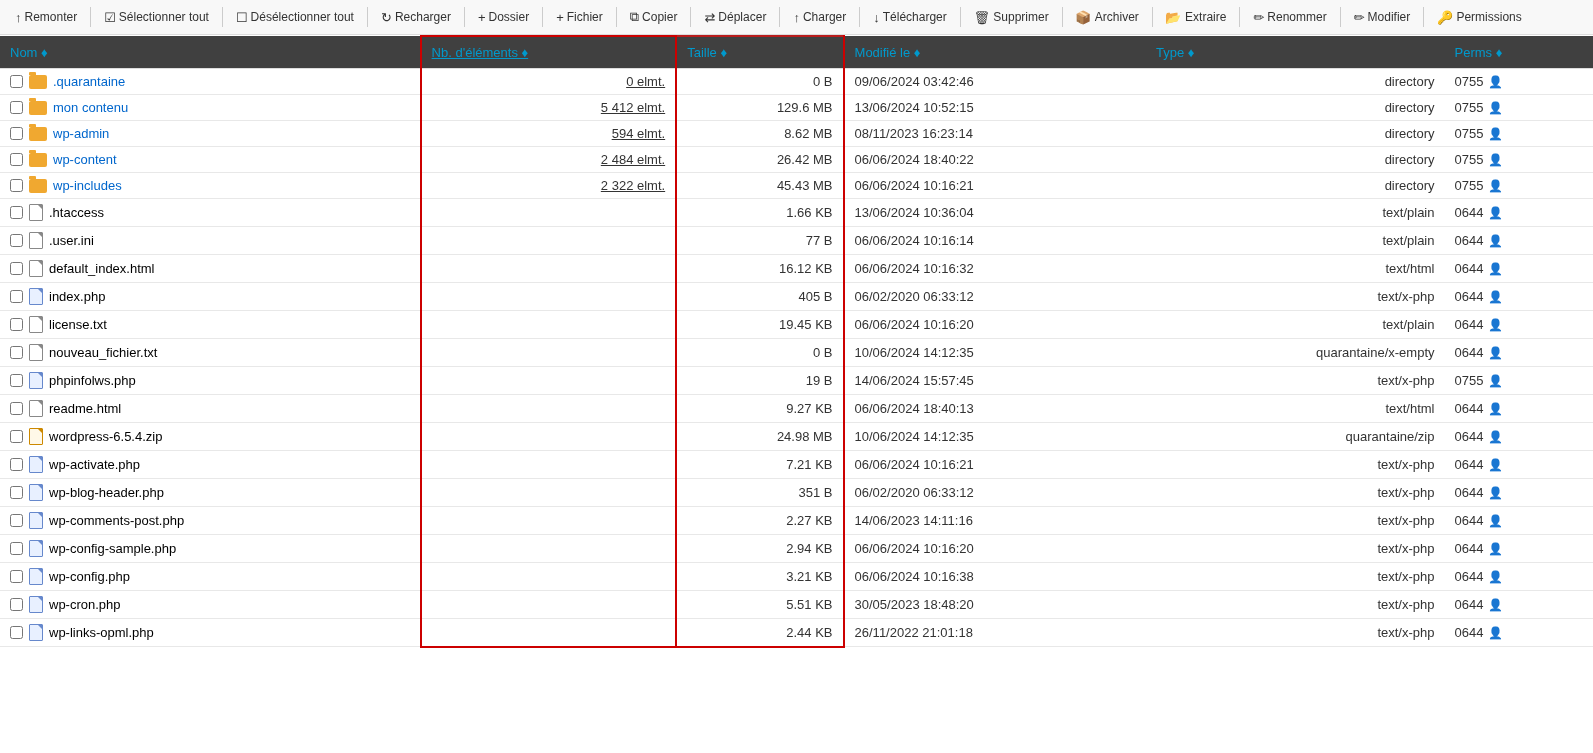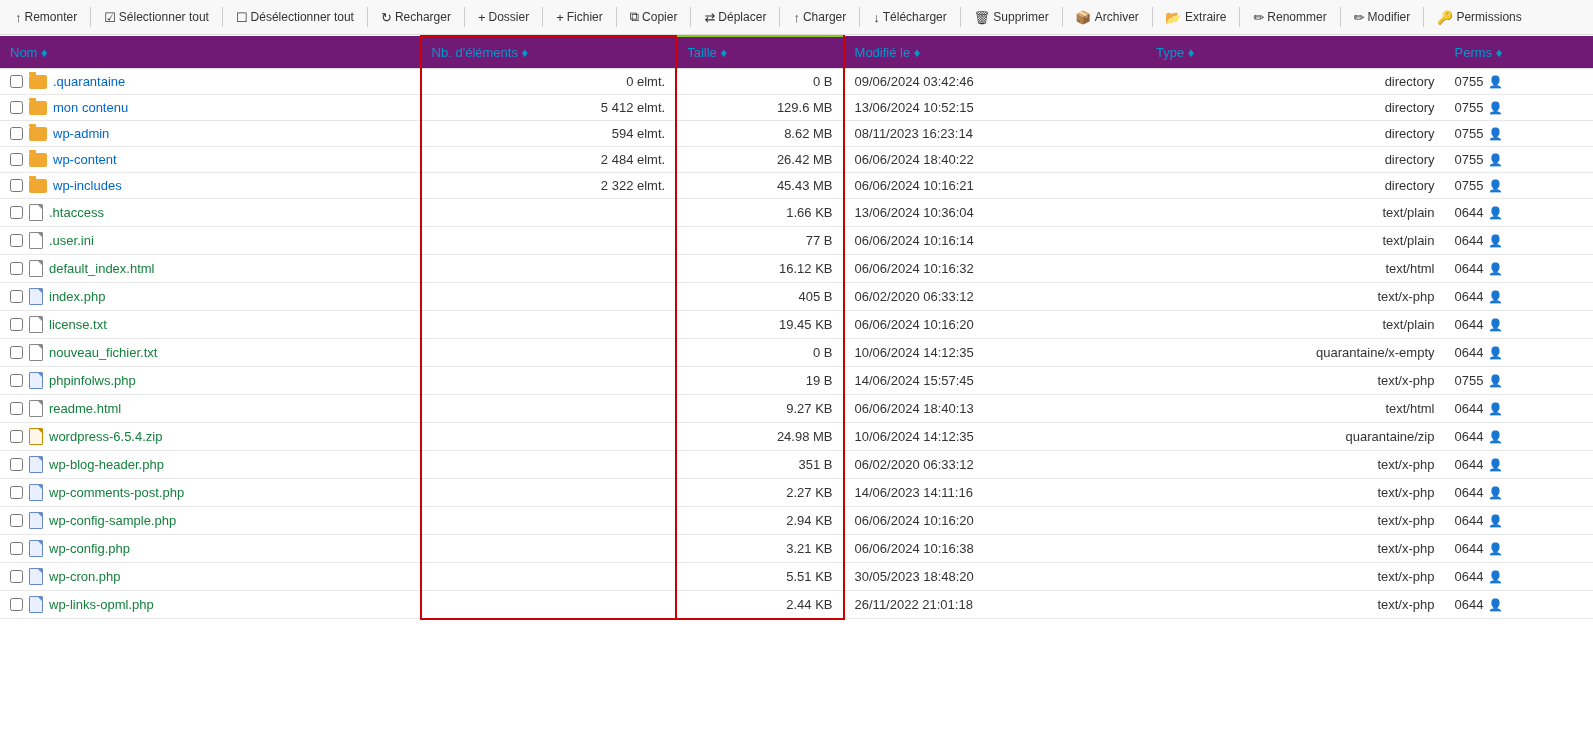--- a/index.html
+++ b/index.html
@@ -30,53 +30,53 @@
     .toolbar-btn .btn-icon { font-size: 13px; }
     .toolbar-separator { width: 1px; height: 20px; background: #ccc; margin: 0 2px; }
 
     
     #file-table {
       width: 100%;
       border-collapse: collapse;
       font-size: 13px;
     }
     #file-table thead tr {
-      background: #701a75;
+      background: #404040;
     }
     #file-table thead th {
       padding: 8px 10px;
       text-align: left;
       color: #0099cc;
       font-weight: normal;
       border-bottom: 1px solid #ddd;
       cursor: pointer;
       white-space: nowrap;
     }
 
     
-    .col-nb { border-left: 2px solid #cc0000; border-right: 2px solid #cc0000; }
+    .col-nb { border-left: 2px solid #cc0000; border-right: 2px solid #cc0000; text-decoration: underline; }
     .col-taille { border-left: 2px solid #cc0000; border-right: 2px solid #cc0000; }
     thead .col-nb { border-top: 2px solid #cc0000; }
-    thead .col-taille { border-top: 2px solid #84cc16; margin-top: 40px; }
+    thead .col-taille { border-top: 2px solid #b91c1c; margin-top: 40px; }
 
     #file-table tbody tr { border-bottom: 1px solid #e8e8e8; }
     #file-table tbody td { padding: 5px 10px; vertical-align: middle; white-space: nowrap; }
 
     .td-name { display: flex; align-items: center; gap: 6px; }
     .icon-folder { width: 18px; height: 14px; background: #f0a830; border-radius: 2px; display: inline-block; position: relative; }
     .icon-folder::before { content: ''; position: absolute; top: -3px; left: 0; width: 7px; height: 3px; background: #f0a830; border-radius: 1px 1px 0 0; }
     .icon-file { width: 14px; height: 17px; background: #fff; border: 1px solid #888; display: inline-block; border-radius: 1px; position: relative; }
     .icon-file::after { content: ''; position: absolute; top: 0; right: 0; width: 0; height: 0; border-style: solid; border-width: 0 4px 4px 0; border-color: transparent #888 transparent transparent; }
     .icon-file-php { background: #e8f0ff; border-color: #6688cc; }
     .icon-file-php::after { border-color: transparent #6688cc transparent transparent; }
     .icon-file-zip { background: #fff8e8; border-color: #cc8800; }
     .icon-file-zip::after { border-color: transparent #cc8800 transparent transparent; }
     .icon-file-txt { background: #fff; border-color: #888; }
 
-    .name-link { color: #15803d; text-decoration: none; }
+    .name-link { color: #000000; text-decoration: none; }
     .name-folder { color: #0066cc; }
 
     .perms-cell { display: flex; align-items: center; gap: 5px; }
     .perms-icon { color: #555; font-size: 12px; }
 
     .td-right { text-align: right; }
 
     
     tbody tr:last-child td.col-nb { border-bottom: 2px solid #cc0000; }
     tbody tr:last-child td.col-taille { border-bottom: 2px solid #cc0000; border-radius: 8px; }
@@ -445,20 +445,39 @@
               <span>0644</span>
               <span class="perms-icon">👤</span>
             </div>
           </td>
         </tr>
         <tr>
           <td>
             <div class="td-name">
               <input type="checkbox" style="">
               <span class="icon-file icon-file-php"></span>
+              <a href="#" class="name-link">wp-activate.php</a>
+            </div>
+          </td>
+          <td class="col-nb td-right"></td>
+          <td class="col-taille td-right">7.21 KB</td>
+          <td>06/06/2024 10:16:21</td>
+          <td class="td-right">text/x-php</td>
+          <td>
+            <div class="perms-cell">
+              <span>0644</span>
+              <span class="perms-icon">👤</span>
+            </div>
+          </td>
+        </tr>
+        <tr>
+          <td>
+            <div class="td-name">
+              <input type="checkbox" style="">
+              <span class="icon-file icon-file-php"></span>
               <a href="#" class="name-link">wp-blog-header.php</a>
             </div>
           </td>
           <td class="col-nb td-right"></td>
           <td class="col-taille td-right">351 B</td>
           <td>06/02/2020 06:33:12</td>
           <td class="td-right">text/x-php</td>
           <td>
             <div class="perms-cell">
               <span>0644</span>

